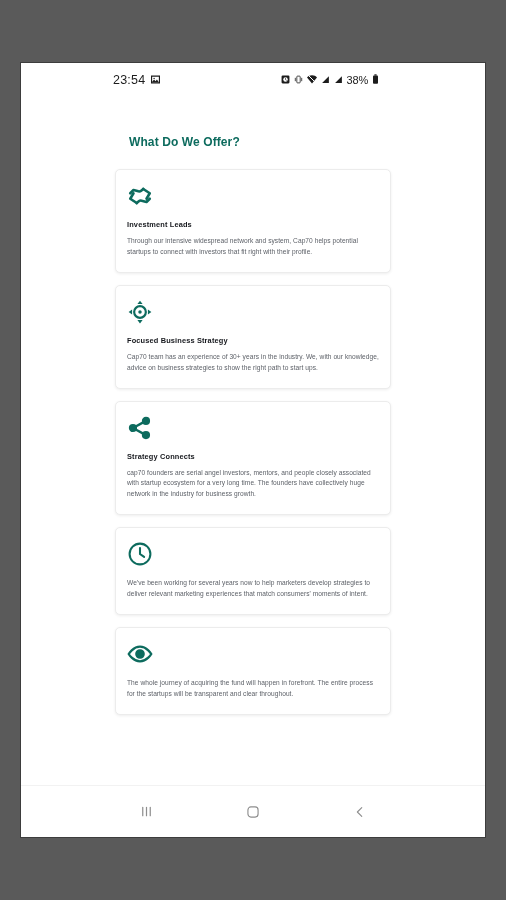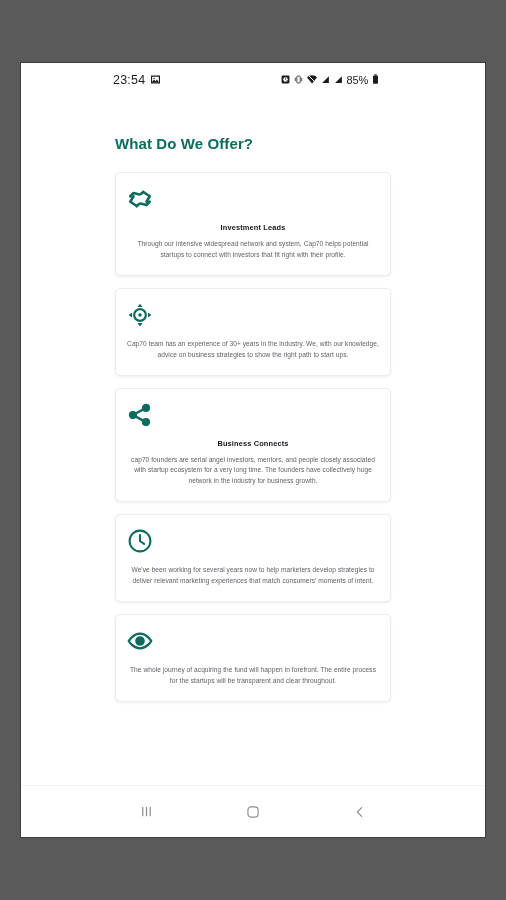--- a/index.html
+++ b/index.html
@@ -72,34 +72,33 @@
   
   .screen-body {
     flex: 1 1 auto;
     overflow: hidden;
     background: #ffffff;
     padding: 0 94px;
   }
 
   .page-title {
     color: #0d6b5e;
-    font-size: 15px;
+    font-size: 12px;
     font-weight: bold;
     letter-spacing: 0.1px;
     margin-top: 38px;
     margin-bottom: 20px;
-    margin-left: 0;
+    margin-left: 14px;
   }
 
   
   .card-list {
     display: flex;
     flex-direction: column;
     gap: 12px;
-    text-align: center;
   }
 
   .offer-card {
     background: #ffffff;
     border: 1px solid #ececec;
     border-radius: 5px;
     box-shadow: 0 1px 3px rgba(0,0,0,0.07);
     padding: 13px 11px 14px 11px;
   }
 
@@ -188,21 +187,21 @@
       <span class="sb-icon">
         <svg width="9" height="9" viewBox="0 0 16 16" fill="currentColor">
           <path d="M14 2v12H2z"></path>
         </svg>
       </span>
       <span class="sb-icon">
         <svg width="9" height="9" viewBox="0 0 16 16" fill="currentColor">
           <path d="M14 2v12H2z"></path>
         </svg>
       </span>
-      <span class="battery-text">85%</span>
+      <span class="battery-text">38%</span>
       <span class="sb-icon">
         <svg width="7" height="10" viewBox="0 0 10 16" fill="currentColor">
           <rect x="3.2" y="0.5" width="3.6" height="2"></rect>
           <rect x="1" y="2.5" width="8" height="13" rx="1.4"></rect>
         </svg>
       </span>
     </div>
   </div>
 
   <div class="screen-body">
@@ -225,33 +224,34 @@
       </div>
 
       <div class="offer-card">
         <span class="card-icon">
           <svg viewBox="0 0 24 24" fill="none" stroke="currentColor" stroke-width="2" stroke-linecap="round">
             <circle cx="12" cy="12" r="5.4"></circle>
             <circle cx="12" cy="12" r="1.6" fill="currentColor" stroke="none"></circle>
             <path d="M12 1.5l2.4 3.2h-4.8zM12 22.5l-2.4-3.2h4.8zM1.5 12l3.2-2.4v4.8zM22.5 12l-3.2 2.4v-4.8z" fill="currentColor" stroke="none"></path>
           </svg>
         </span>
+        <div class="card-title">Focused Business Strategy</div>
         <div class="card-desc">Cap70 team has an experience of 30+ years in the industry. We, with our knowledge, advice on business strategies to show the right path to start ups.</div>
       </div>
 
       <div class="offer-card">
         <span class="card-icon">
           <svg viewBox="0 0 24 24" fill="none" stroke="currentColor" stroke-width="2.2" stroke-linecap="round">
             <circle cx="17.5" cy="5.5" r="2.7" fill="currentColor"></circle>
             <circle cx="17.5" cy="18.5" r="2.7" fill="currentColor"></circle>
             <circle cx="5.5" cy="12" r="2.7" fill="currentColor"></circle>
             <path d="M8 10.6l7-3.8M8 13.4l7 3.8"></path>
           </svg>
         </span>
-        <div class="card-title">Business Connects</div>
+        <div class="card-title">Strategy Connects</div>
         <div class="card-desc">cap70 founders are serial angel investors, mentors, and people closely associated with startup ecosystem for a very long time. The founders have collectively huge network in the industry for business growth.</div>
       </div>
 
       <div class="offer-card">
         <span class="card-icon">
           <svg viewBox="0 0 24 24" fill="none" stroke="currentColor" stroke-width="1.9" stroke-linecap="round">
             <circle cx="12" cy="12" r="9.6"></circle>
             <path d="M12 6.4V12l3.8 2.6"></path>
           </svg>
         </span>

